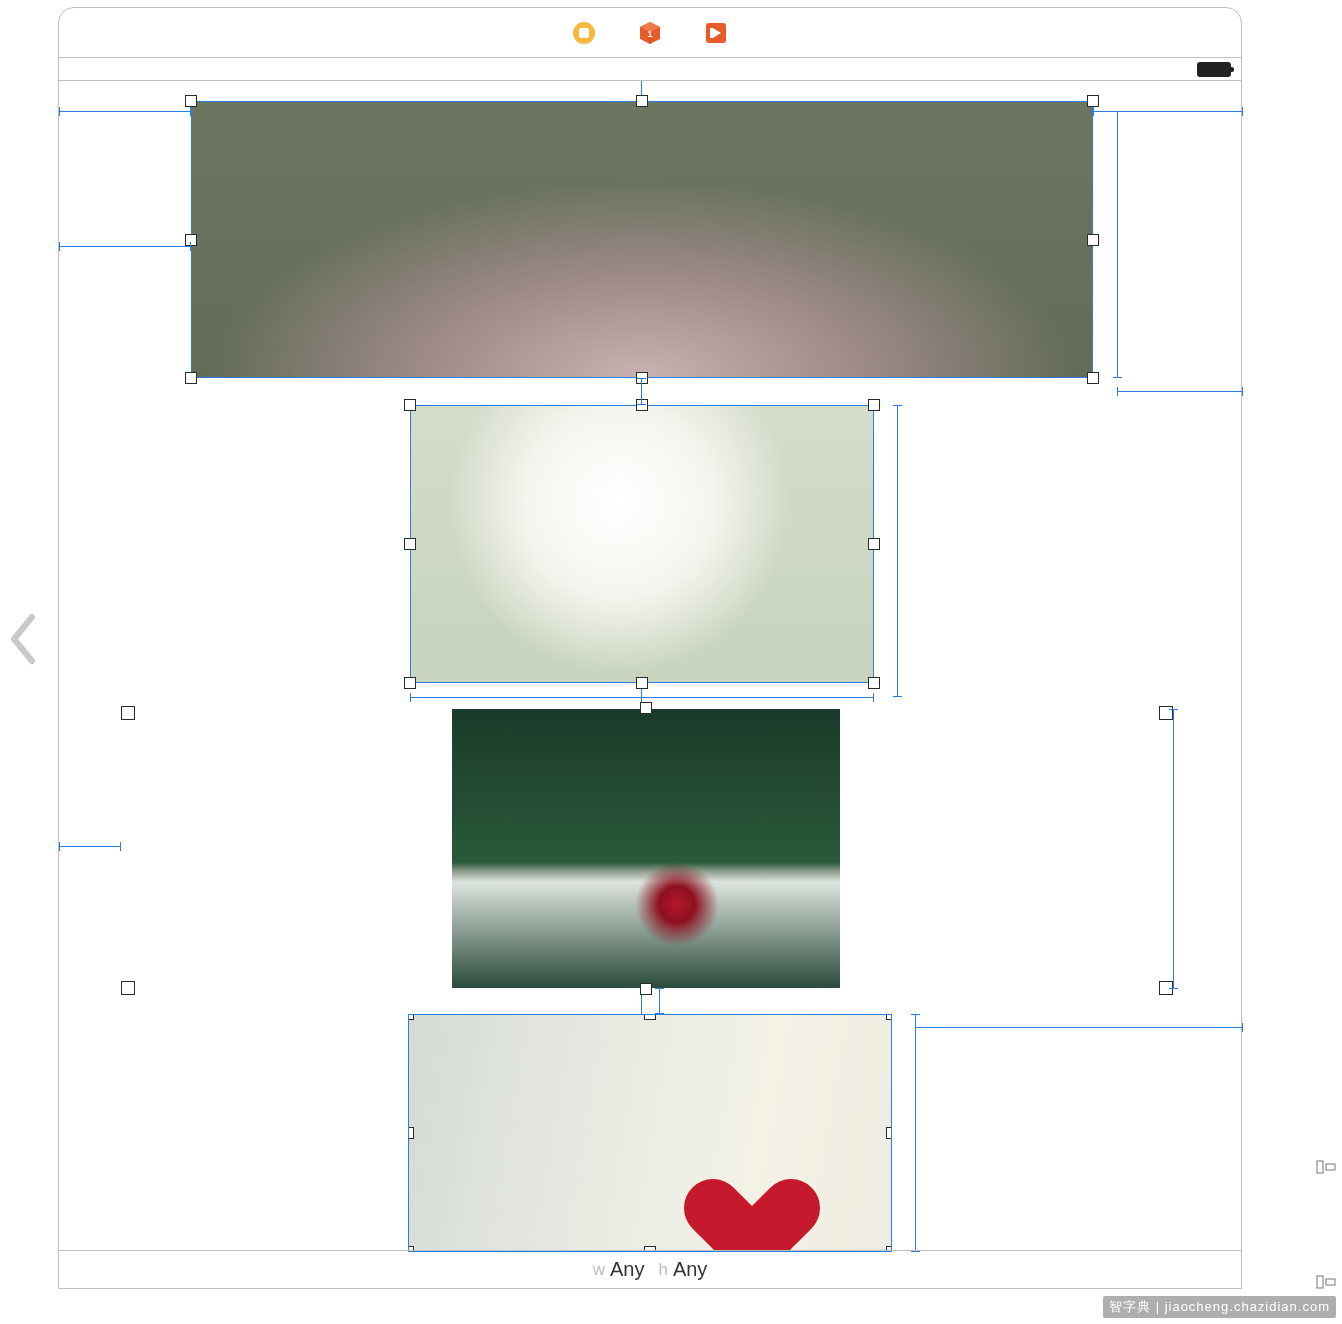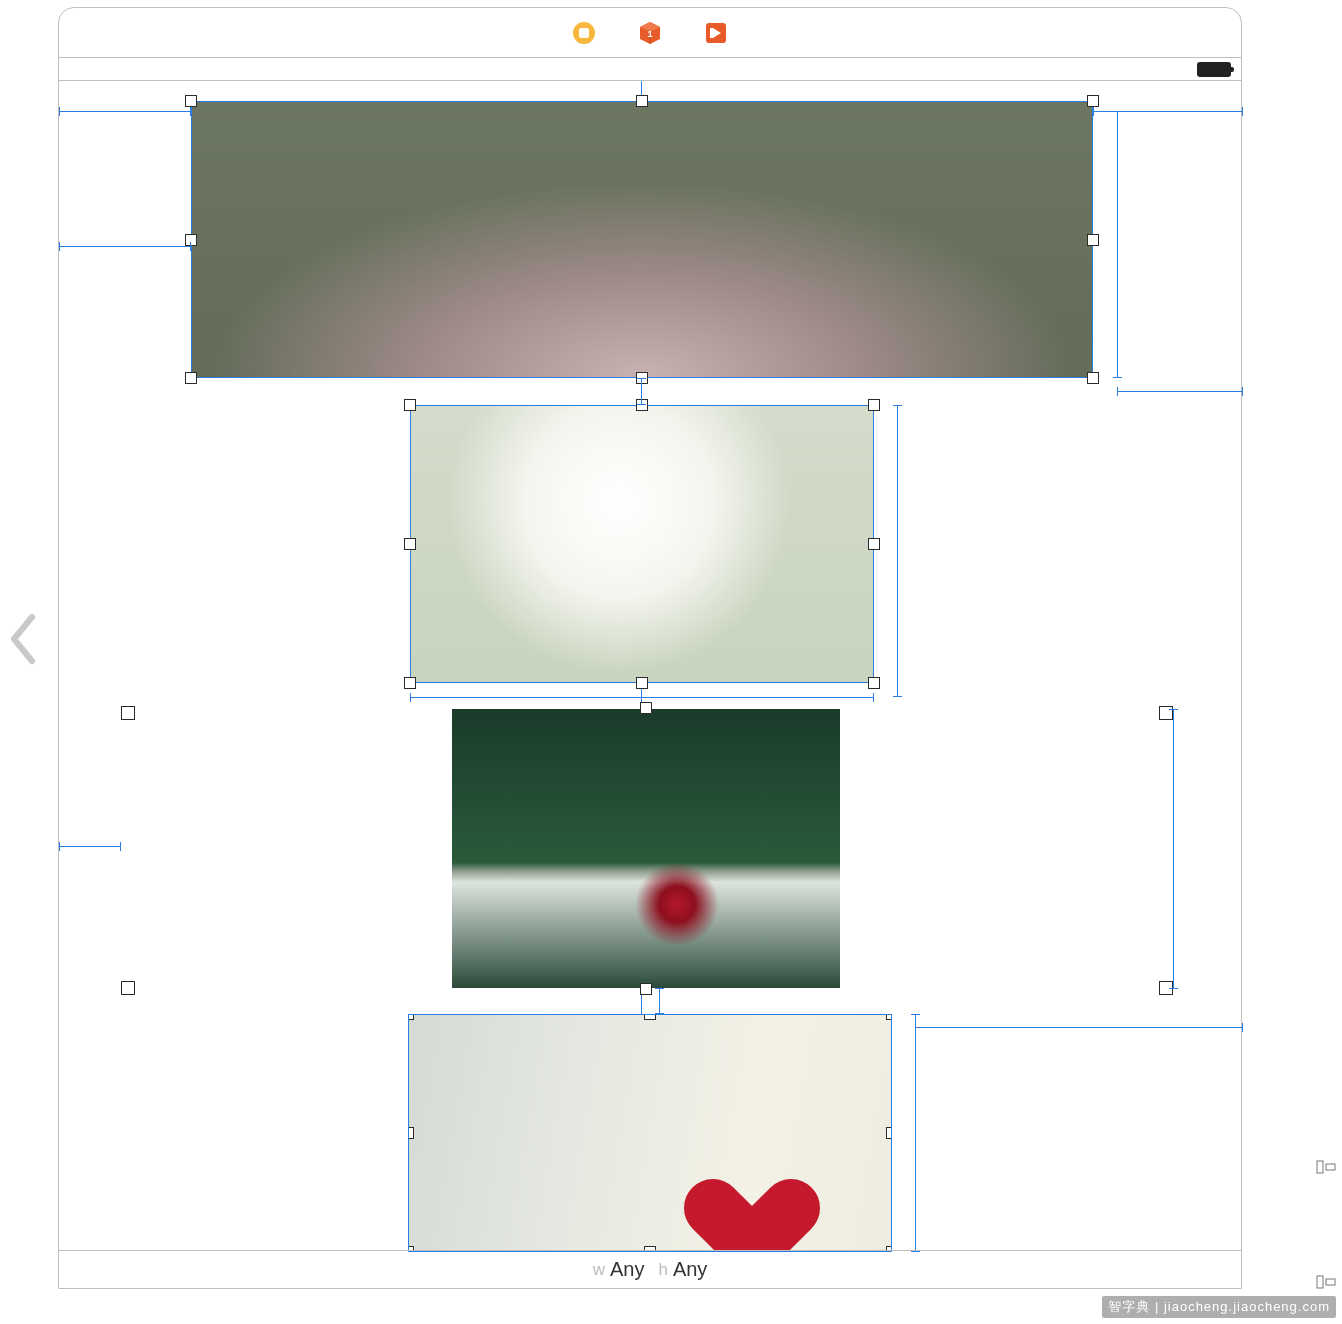--- a/index.html
+++ b/index.html
@@ -370,13 +370,13 @@
       <rect x="10" y="4" width="9" height="6" fill="none" stroke="#777"></rect>
     </svg>
 </div>
 <div class="right-gutter-icon rg2">
   <svg width="20" height="14" viewBox="0 0 20 14">
       <rect x="1" y="1" width="6" height="12" fill="none" stroke="#777"></rect>
       <rect x="10" y="4" width="9" height="6" fill="none" stroke="#777"></rect>
     </svg>
 </div>
 
-<div class="watermark">智字典 | jiaocheng.jiaocheng.com</div>
+<div class="watermark">智字典 | jiaocheng.chazidian.com</div>
 
 </body></html>

